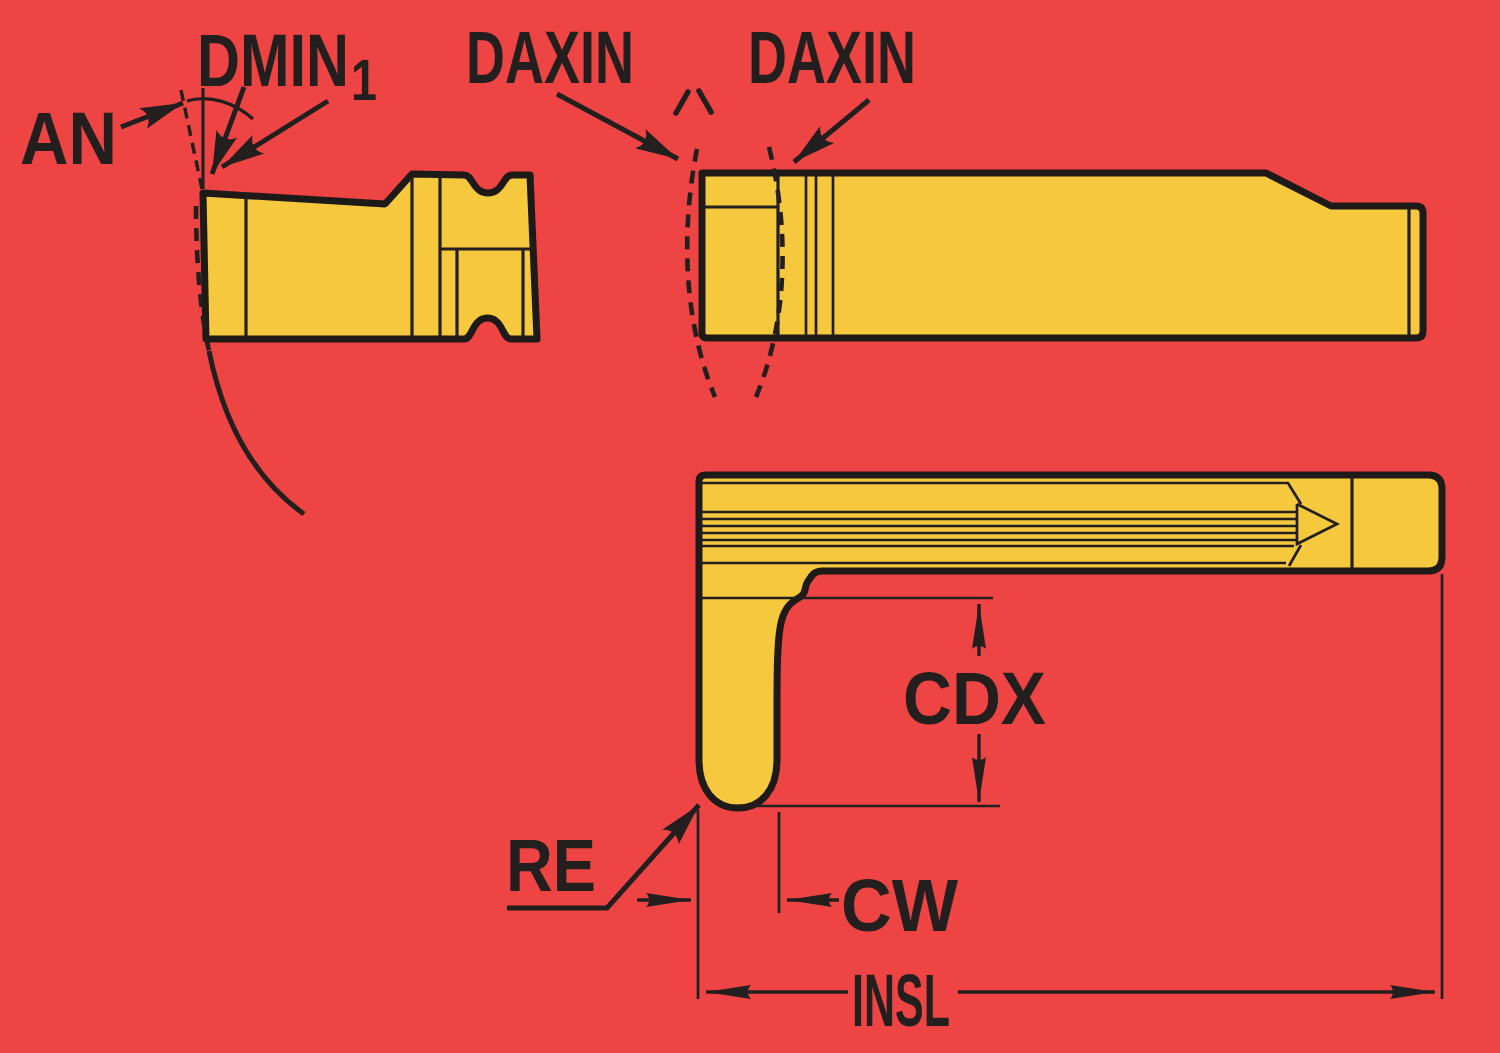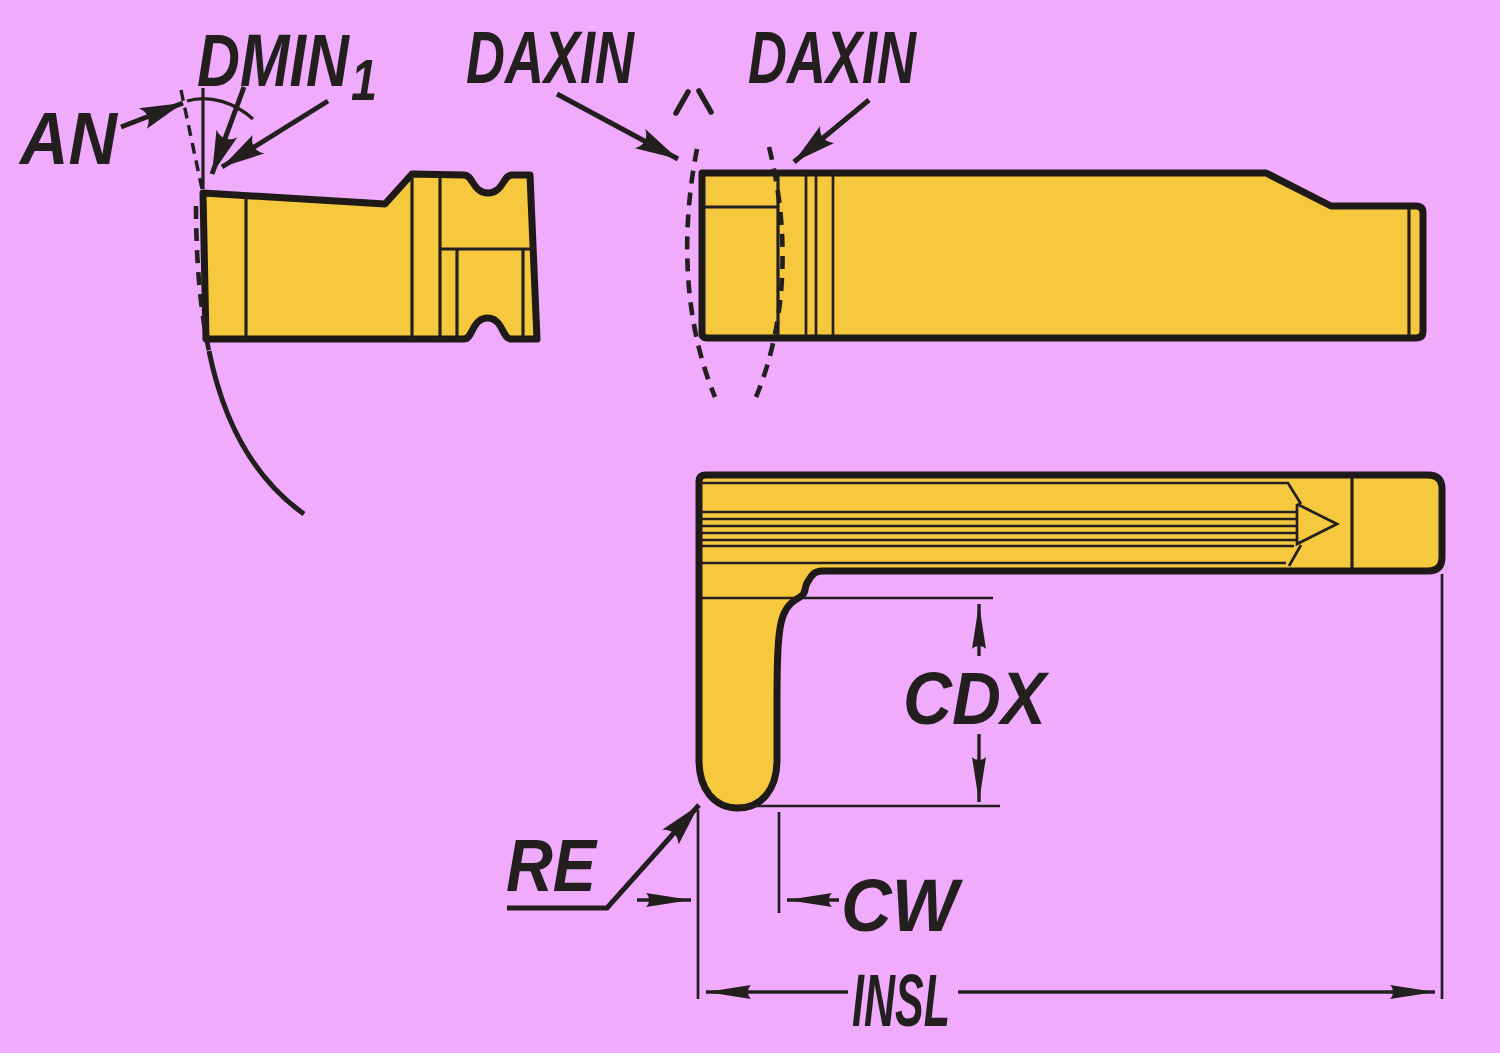--- a/index.html
+++ b/index.html
@@ -1,16 +1,16 @@
 <!DOCTYPE html>
 <html><head>
 <meta charset="utf-8">
 <style>
   html,body{margin:0;padding:0;background:#fff;}
-  #stage{position:relative;width:1500px;height:1053px;background:#f0abfc;overflow:hidden;font-style:italic;}
+  #stage{position:relative;width:1500px;height:1053px;background:#ef4444;overflow:hidden;}
   svg{display:block;}
   .lbl{
     font-family:"Liberation Sans","DejaVu Sans",sans-serif;
     font-weight:bold;
     font-size:75px;
     fill:#231F1F;
   }
   .lbl-sub{font-size:58px;}
   .body-ol{stroke:#1E1A17;stroke-width:7;stroke-linejoin:round;}
   .thin{fill:none;stroke:#231F1F;stroke-width:2.7;}

